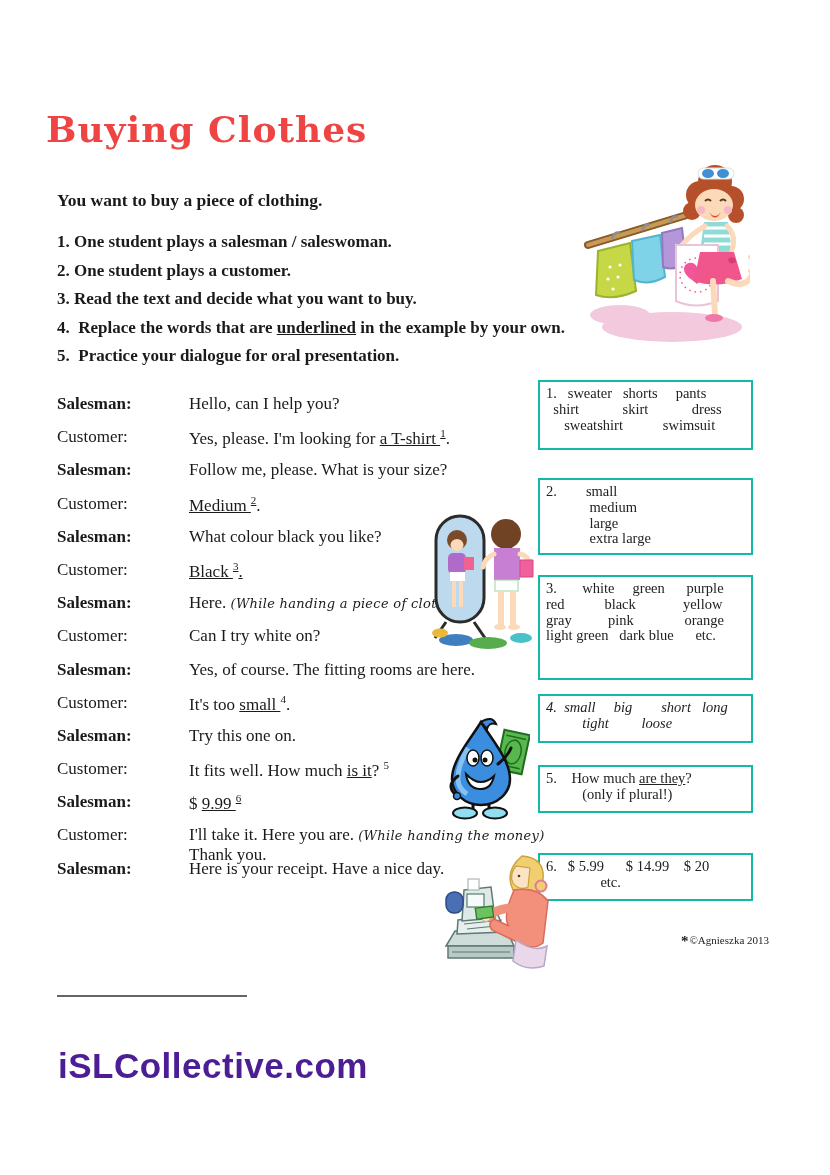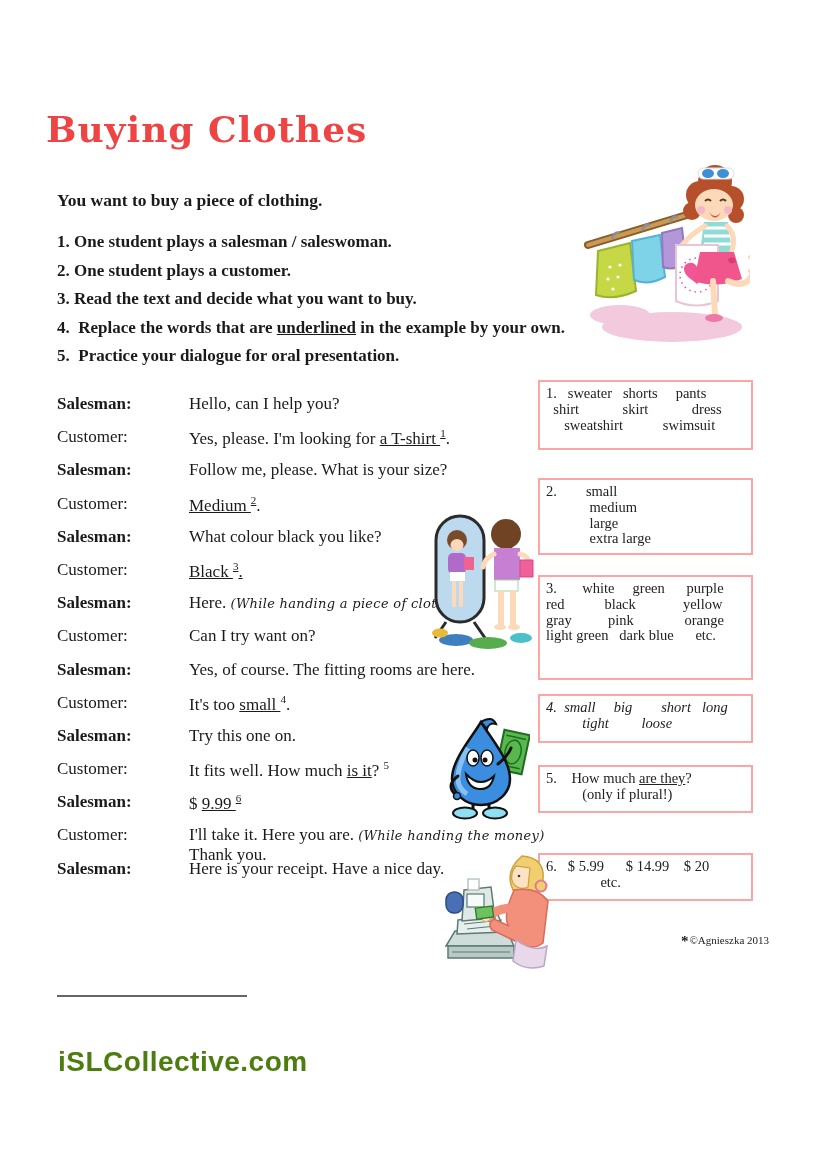--- a/index.html
+++ b/index.html
@@ -17,37 +17,37 @@
   .dialogue{position:absolute;left:57px;top:394px;width:525px;}
   .dlg-row{display:flex;height:33.2px;font-size:17px;align-items:flex-start;gap:37px;}
   .dlg-speaker{width:95px;flex:0 0 95px;}
   .dlg-speaker.bold{font-weight:700;}
   .dlg-text{white-space:pre-wrap;}
 
   .u{text-decoration:underline;}
   .sup{font-size:11px;vertical-align:7px;}
   .hand{font-style:italic;font-size:13px;letter-spacing:.3px;font-family:"DejaVu Serif",serif;}
 
-  .wordbox{position:absolute;box-sizing:border-box;border:2px solid #fca5a5;background:#fff;
+  .wordbox{position:absolute;box-sizing:border-box;border:2px solid #14b8a6;background:#fff;
            padding:4px 6px;font-size:14.5px;line-height:15.8px;color:#222;}
   .box-line{white-space:pre;}
   #box1{left:538px;top:380px;width:215px;height:70px;}
   #box2{left:538px;top:478px;width:215px;height:77px;}
   #box3{left:538px;top:575px;width:215px;height:105px;}
   #box4{left:538px;top:694px;width:215px;height:49px;font-style:italic;}
   #box5{left:538px;top:765px;width:215px;height:48px;}
   #box6{left:538px;top:853px;width:215px;height:48px;}
 
   .credit{position:absolute;left:681px;top:933px;font-size:11px;color:#222;}
   .credit-star{font-size:15px;vertical-align:-2px;margin-right:1px;font-weight:700;}
 
   .blank-line{position:absolute;left:57px;top:995px;width:190px;border-top:2px solid #666;}
 
   .footer-logo{position:absolute;left:58px;top:1046px;font-family:"Liberation Sans",sans-serif;
-               font-weight:700;font-size:28px;color:#4d7c0f;letter-spacing:.5px;}
+               font-weight:700;font-size:35px;color:#4c1d95;letter-spacing:.5px;}
 
   .ill{position:absolute;}
   #ill-shopping{left:580px;top:155px;}
   #ill-mirror{left:426px;top:512px;}
   #ill-drop{left:432px;top:716px;}
   #ill-cashier{left:436px;top:850px;}
 </style>
 </head>
 <body>
 
@@ -89,21 +89,21 @@
       <div class="dlg-row">
         <span class="dlg-speaker">Customer:</span>
         <span class="dlg-text"><span class="u">Black </span><span class="u sup">3</span><span class="u">.</span></span>
       </div>
       <div class="dlg-row">
         <span class="dlg-speaker bold">Salesman:</span>
         <span class="dlg-text"><span>Here. </span><span class="hand">(While handing a piece of clothing).</span></span>
       </div>
       <div class="dlg-row">
         <span class="dlg-speaker">Customer:</span>
-        <span class="dlg-text"><span>Can I try want on?</span></span>
+        <span class="dlg-text"><span>Can I try white on?</span></span>
       </div>
       <div class="dlg-row">
         <span class="dlg-speaker bold">Salesman:</span>
         <span class="dlg-text"><span>Yes, of course. The fitting rooms are here.</span></span>
       </div>
       <div class="dlg-row">
         <span class="dlg-speaker">Customer:</span>
         <span class="dlg-text"><span>It's too </span><span class="u">small </span><span class="sup">4</span><span>.</span></span>
       </div>
       <div class="dlg-row">

